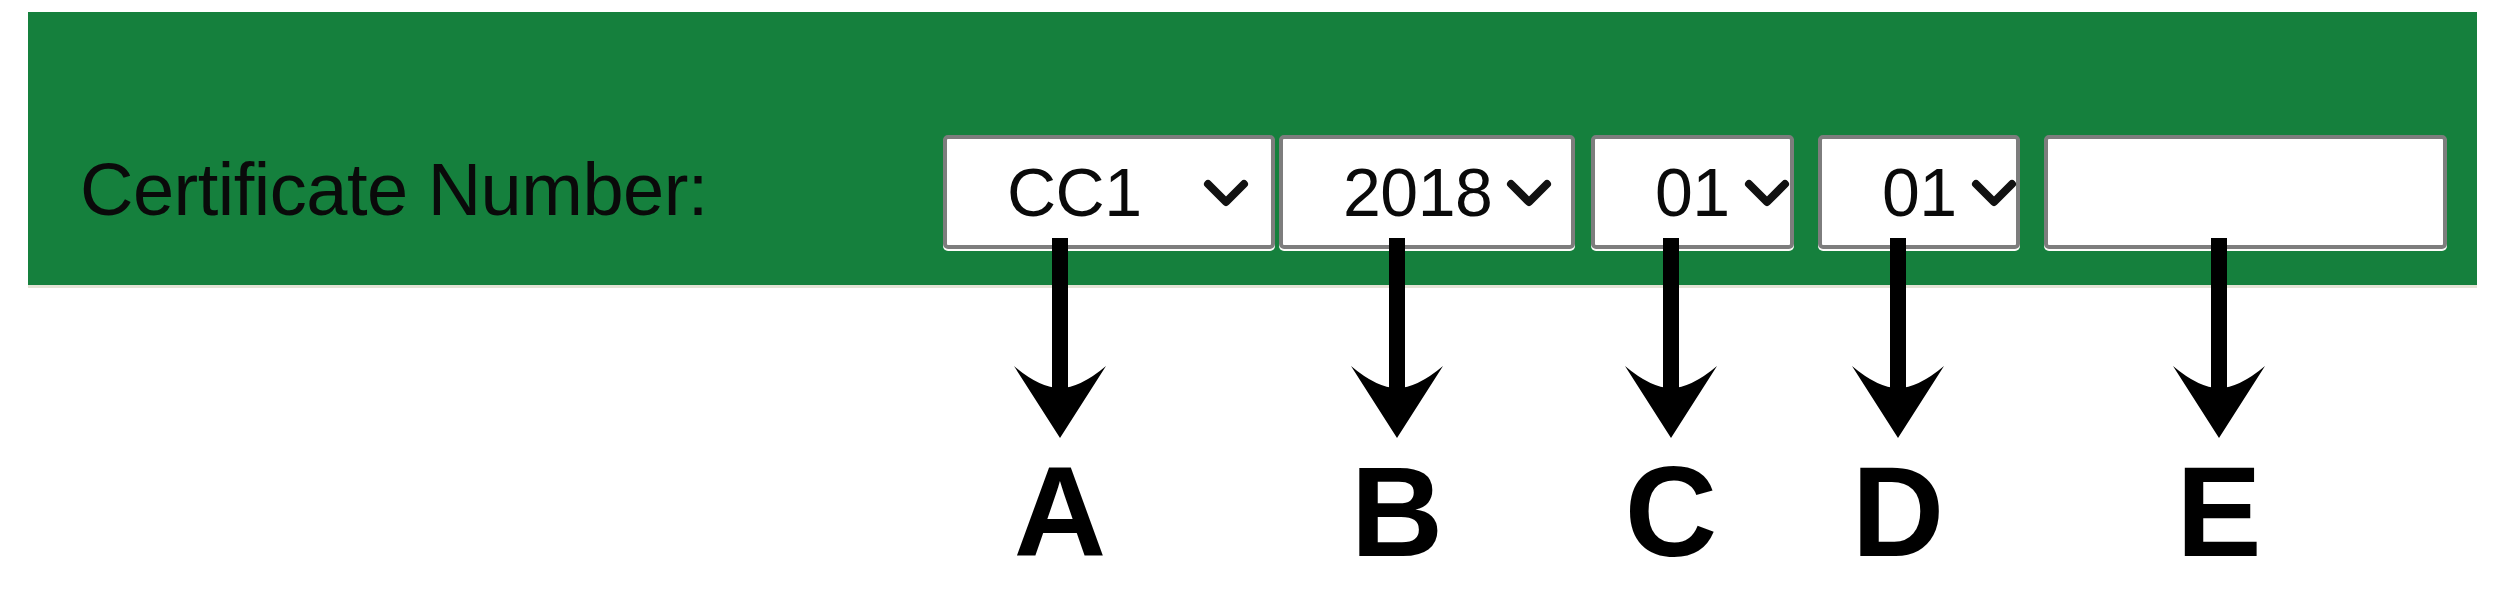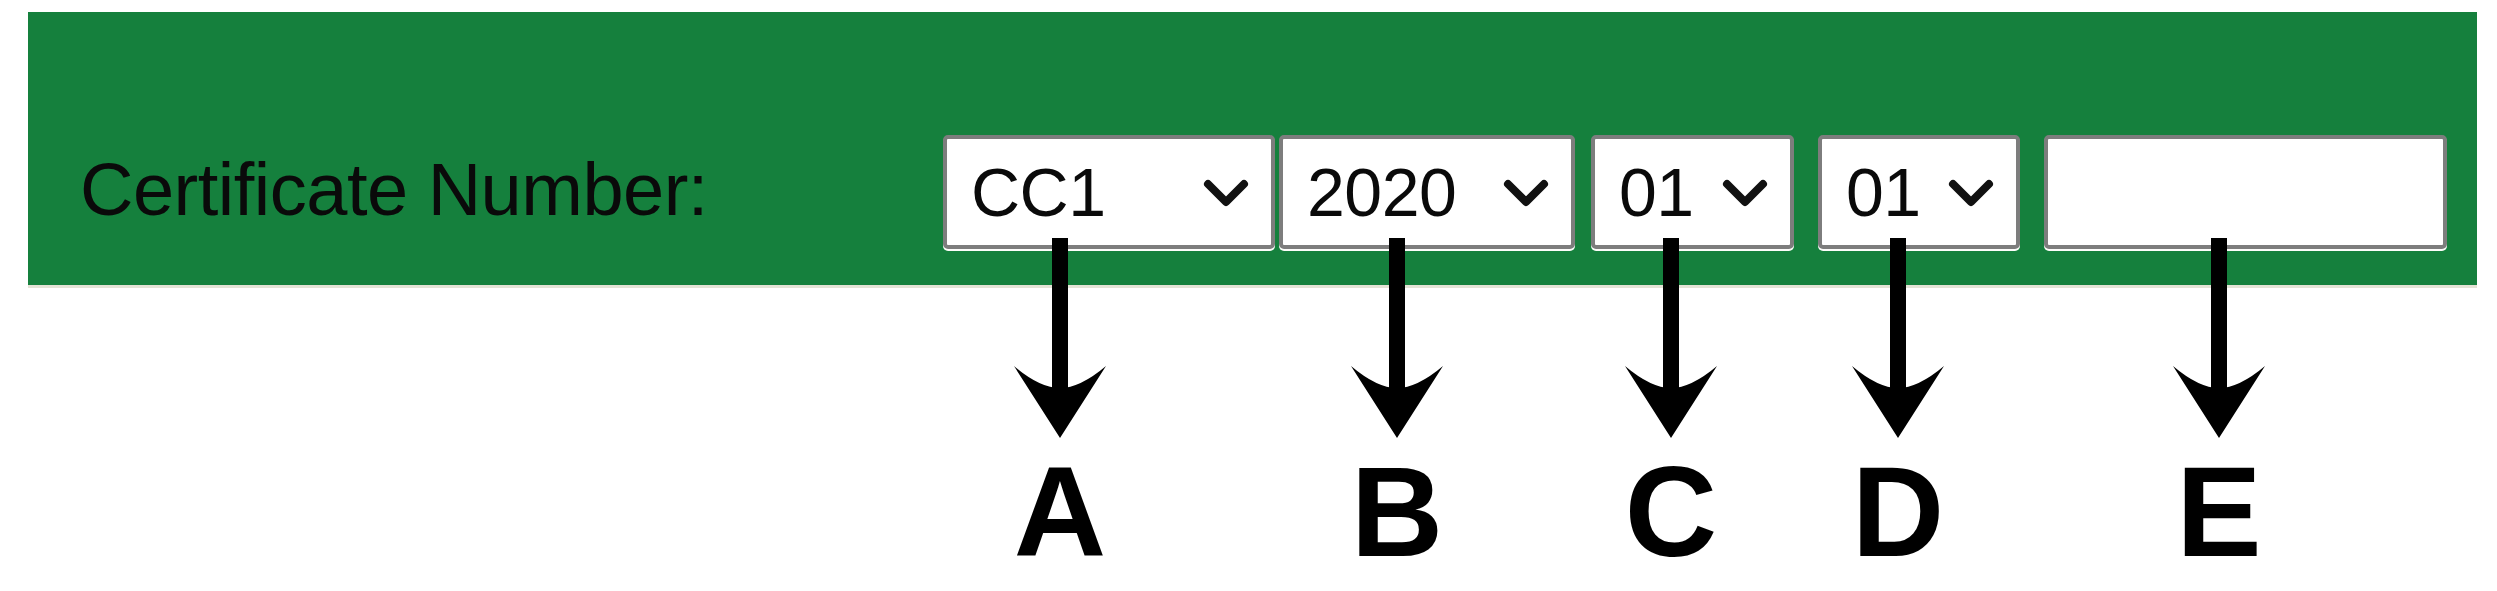--- a/index.html
+++ b/index.html
@@ -72,20 +72,21 @@
     align-items: center;
     justify-content: space-between;
     padding: 0 18px 0 24px;
   }
   .select-value {
     font-size: 68px;
     line-height: 68px;
     color: #0a0a0a;
     white-space: nowrap;
     letter-spacing: -0.5px;
+    margin-left: 36px;
   }
   .chevron {
     flex: 0 0 auto;
     width: 54px;
     height: 54px;
     display: block;
     margin-left: 10px;
   }
   .chevron svg { display: block; width: 100%; height: 100%; }
 
@@ -148,21 +149,21 @@
       <div id="select-prefix" class="control select-box">
         <span class="select-value">CC1</span>
         <span class="chevron">
           <svg viewBox="0 0 54 54" xmlns="http://www.w3.org/2000/svg">
             <path d="M9 19 L27 37 L45 19" fill="none" stroke="#111111" stroke-width="8" stroke-linecap="round" stroke-linejoin="round"></path>
           </svg>
         </span>
       </div>
 
       <div id="select-year" class="control select-box">
-        <span class="select-value">2020</span>
+        <span class="select-value">2018</span>
         <span class="chevron">
           <svg viewBox="0 0 54 54" xmlns="http://www.w3.org/2000/svg">
             <path d="M9 19 L27 37 L45 19" fill="none" stroke="#111111" stroke-width="8" stroke-linecap="round" stroke-linejoin="round"></path>
           </svg>
         </span>
       </div>
 
       <div id="select-month" class="control select-box">
         <span class="select-value">01</span>
         <span class="chevron">

